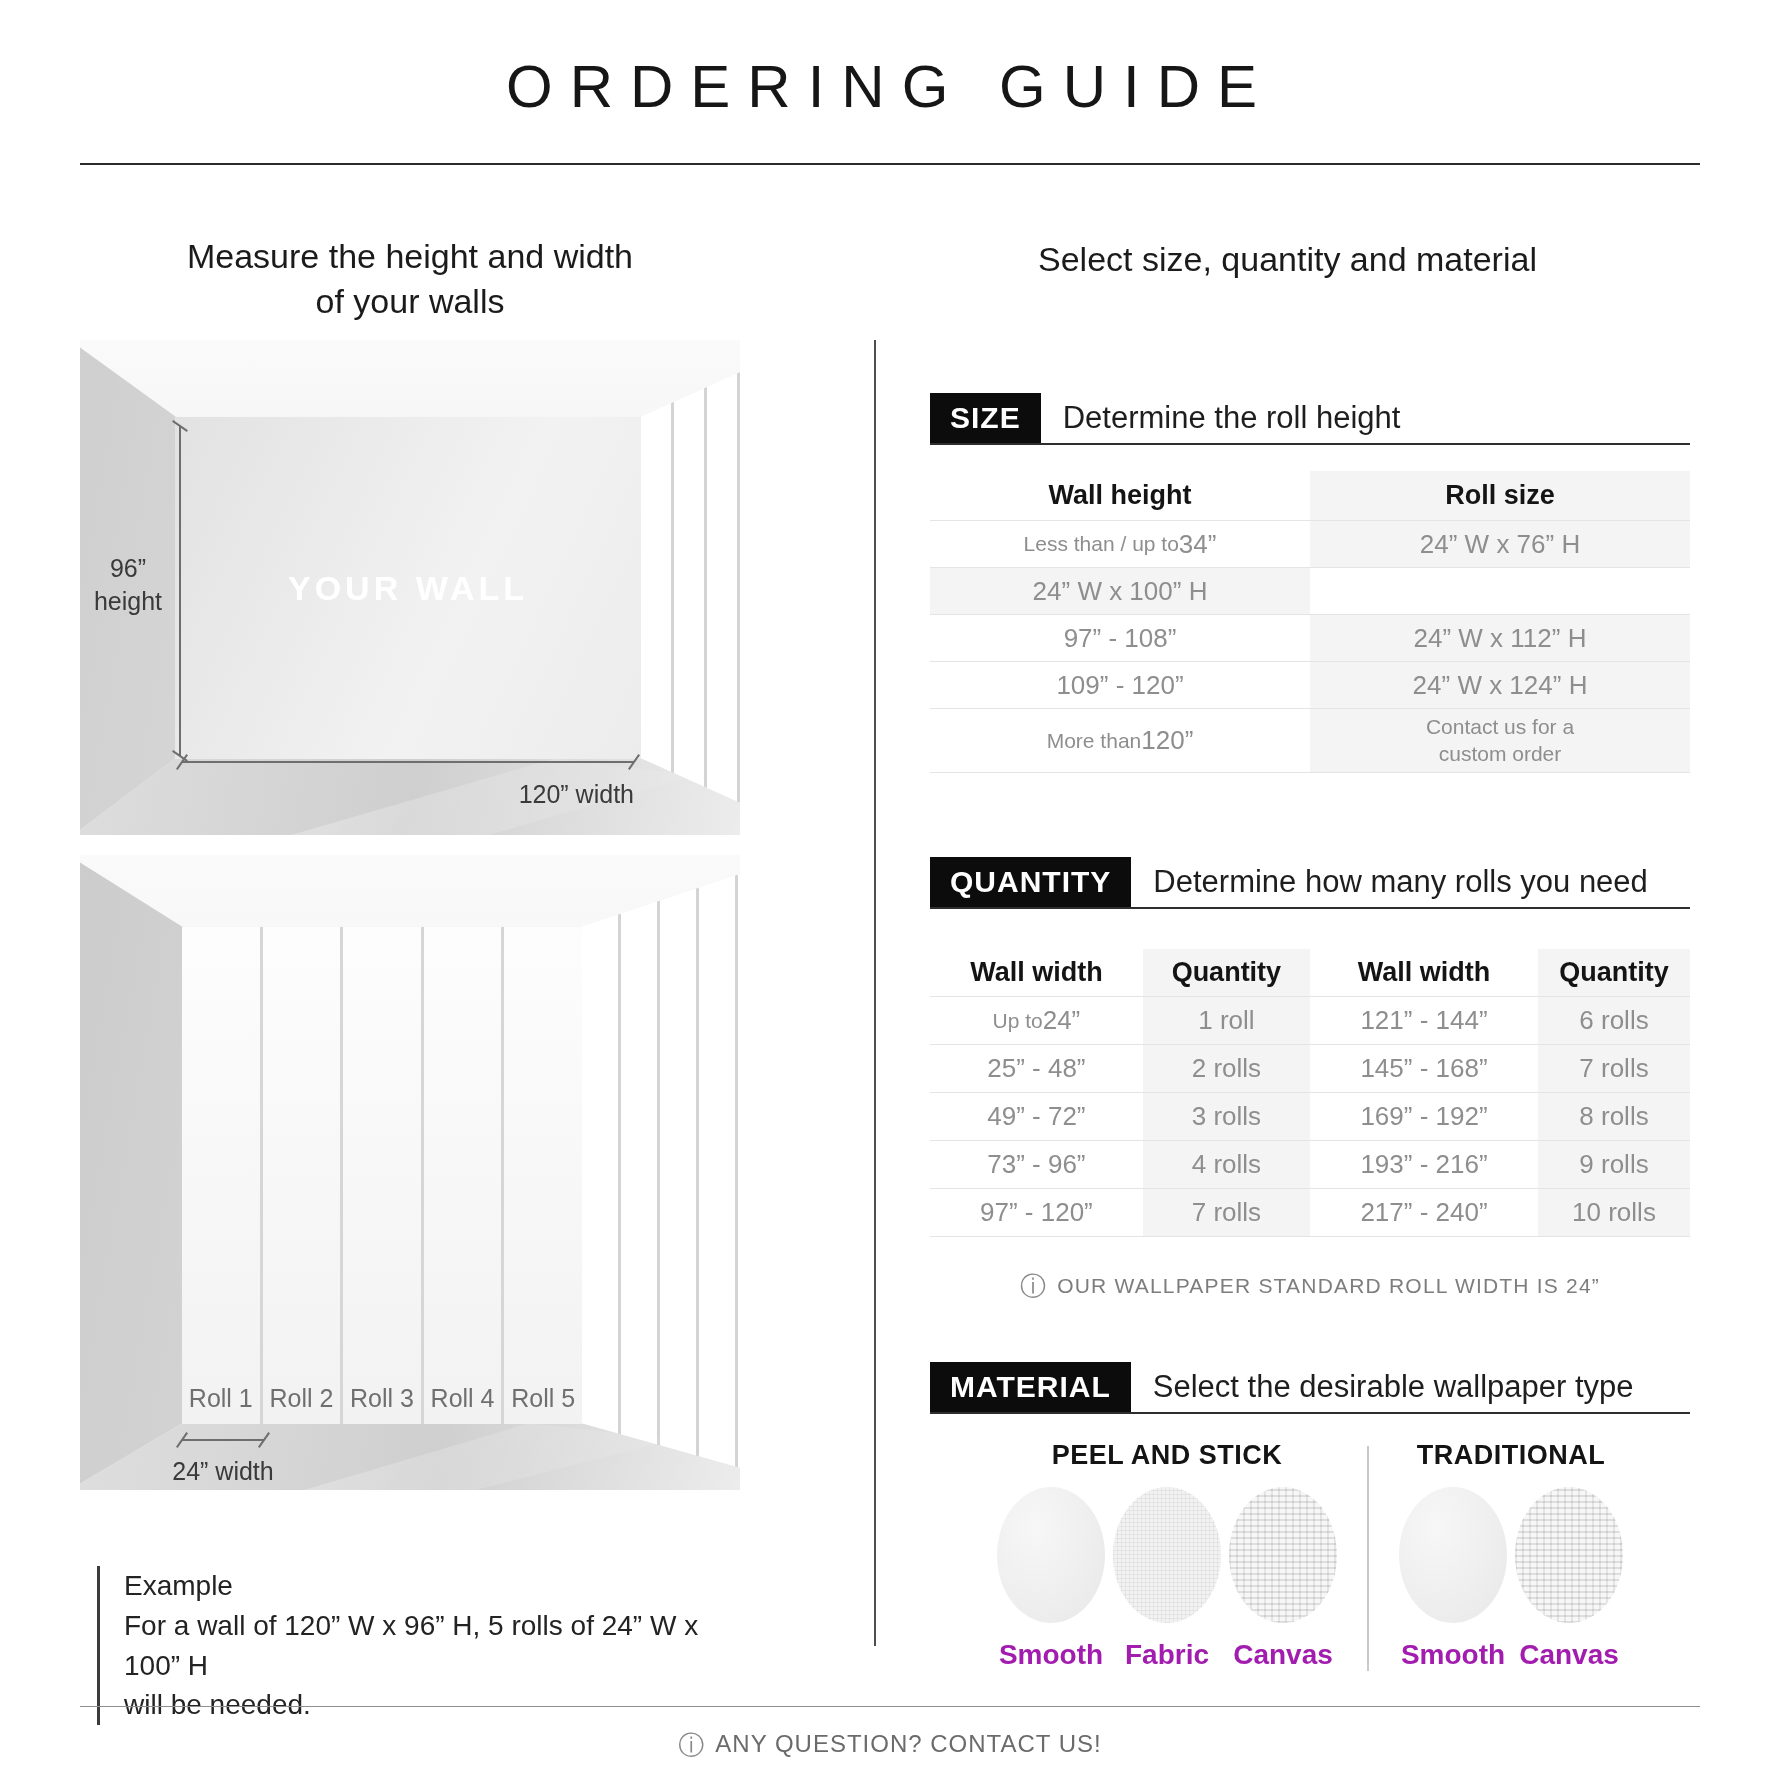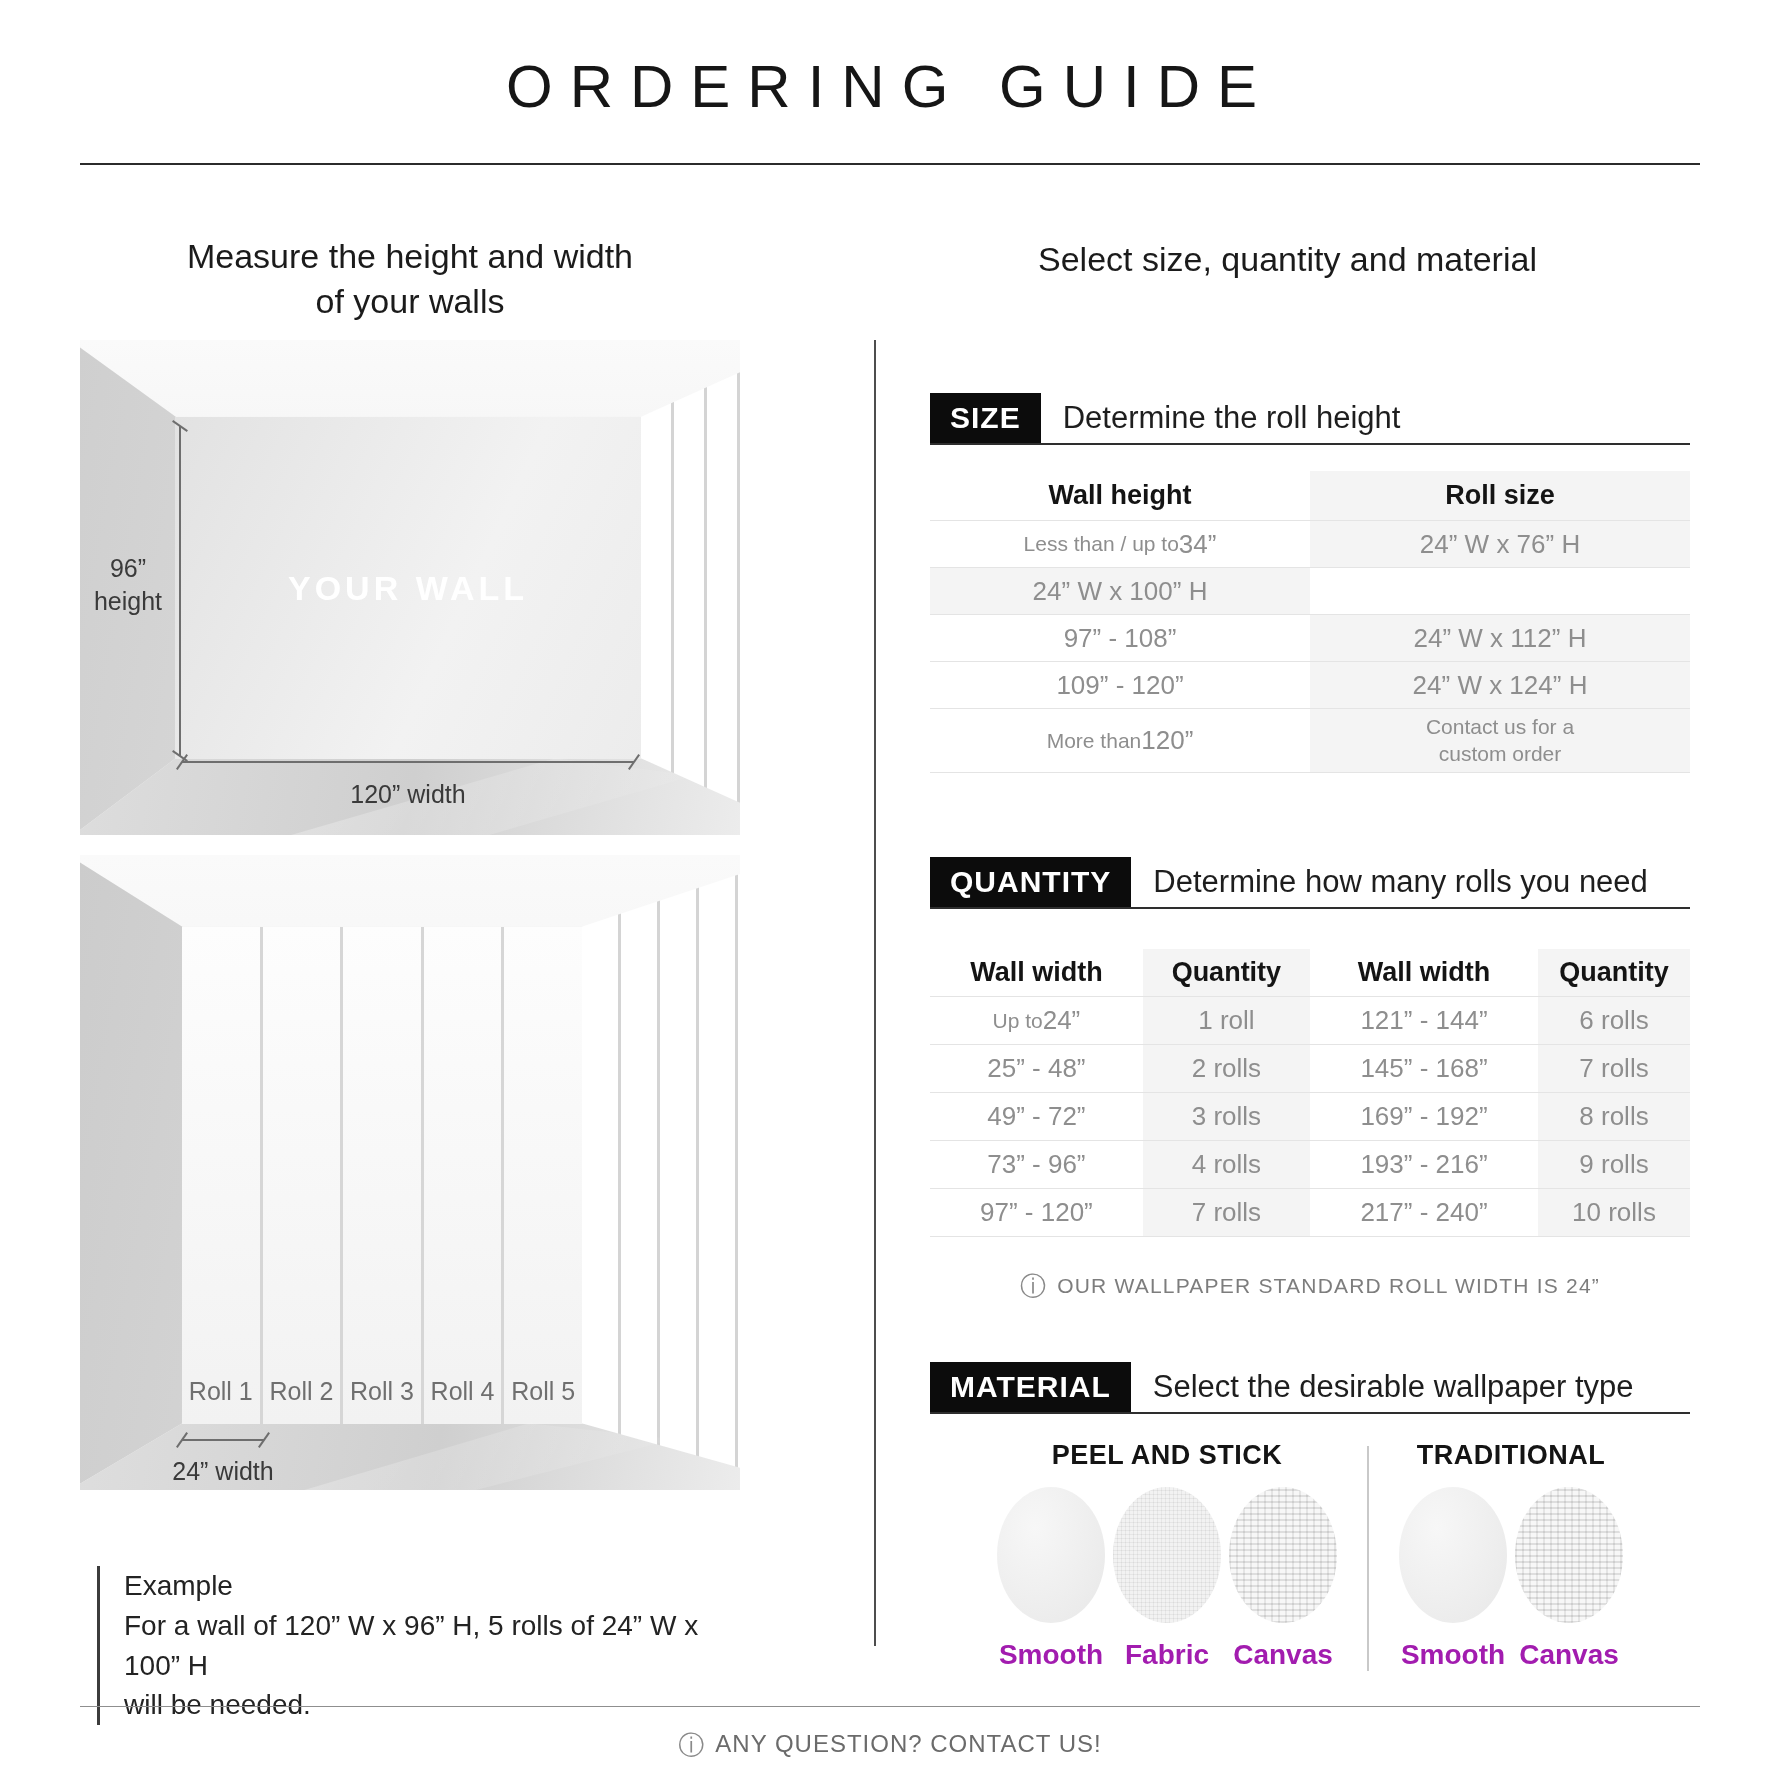--- a/index.html
+++ b/index.html
@@ -43,33 +43,33 @@
   .vline::before,.vline::after { content:""; position:absolute; left:-8px; width:18px; height:2px;
     background:#6e6e6e; transform:rotate(35deg); }
   .vline::before { top:-1px; } .vline::after { bottom:-1px; }
   .vlabel { position:absolute; left:4px; top:212px; width:88px; text-align:center;
     font-size:25px; line-height:1.3; color:#3a3a3a; }
   .hline { position:absolute; height:2px; background:#6e6e6e; }
   .hline::before,.hline::after { content:""; position:absolute; top:-8px; width:2px; height:18px;
     background:#6e6e6e; transform:rotate(35deg); }
   .hline::before { left:-1px; } .hline::after { right:-1px; }
   .r1-hline { left:102px; top:421px; width:452px; }
-  .r1-hlabel { position:absolute; left:102px; top:440px; width:452px; text-align:center;
+  .r1-hlabel { position:absolute; left:102px; top:440px; width:452px; text-align:right;
     font-size:25px; color:#3a3a3a; }
 
   .r2-ceiling { clip-path:polygon(0 0,100% 0,100% 6.5%,76% 11.3%,15.5% 11.3%,0 1.2%);
     background:linear-gradient(180deg,#fafafa 0%,#e7e7e7 100%); }
   .r2-lwall { clip-path:polygon(0 1.2%,15.5% 11.3%,15.5% 89.5%,0 99%);
     background:linear-gradient(100deg,#cccccc,#e4e4e4); }
   .r2-floor { clip-path:polygon(15.5% 89.5%,76% 89.5%,100% 93.5%,100% 100%,0 100%,0 99%);
     background:linear-gradient(100deg,#e2e2e2 0%,#cfcfcf 60%,#ececec 100%); }
   .panels { position:absolute; left:102px; top:72px; width:400px; height:497px;
     display:flex; gap:3px; background:#d6d6d6; }
   .panel { flex:1; background:linear-gradient(180deg,#fdfdfd 0%,#f2f2f2 100%);
-    display:flex; align-items:flex-end; justify-content:center; padding-bottom:18px; }
+    display:flex; align-items:flex-end; justify-content:center; padding-bottom:11px; }
   .panel span { font-size:25px; color:#6f6f6f; }
   .r2-window { position:absolute; left:76%; top:0; width:24%; height:100%;
     clip-path:polygon(0 11.3%,100% 3%,100% 96.5%,0 89.5%);
     background:repeating-linear-gradient(90deg,#ffffff 0 36px,#d4d4d4 36px 39px); }
   .r2-light { clip-path:polygon(68% 89.5%,90% 92%,60% 100%,34% 100%);
     background:linear-gradient(120deg,rgba(255,255,255,.6),rgba(255,255,255,0)); }
   .r2-hline { left:102px; top:584px; width:82px; }
   .r2-hlabel { position:absolute; left:52px; top:602px; width:182px; text-align:center;
     font-size:25px; color:#3a3a3a; }
 

